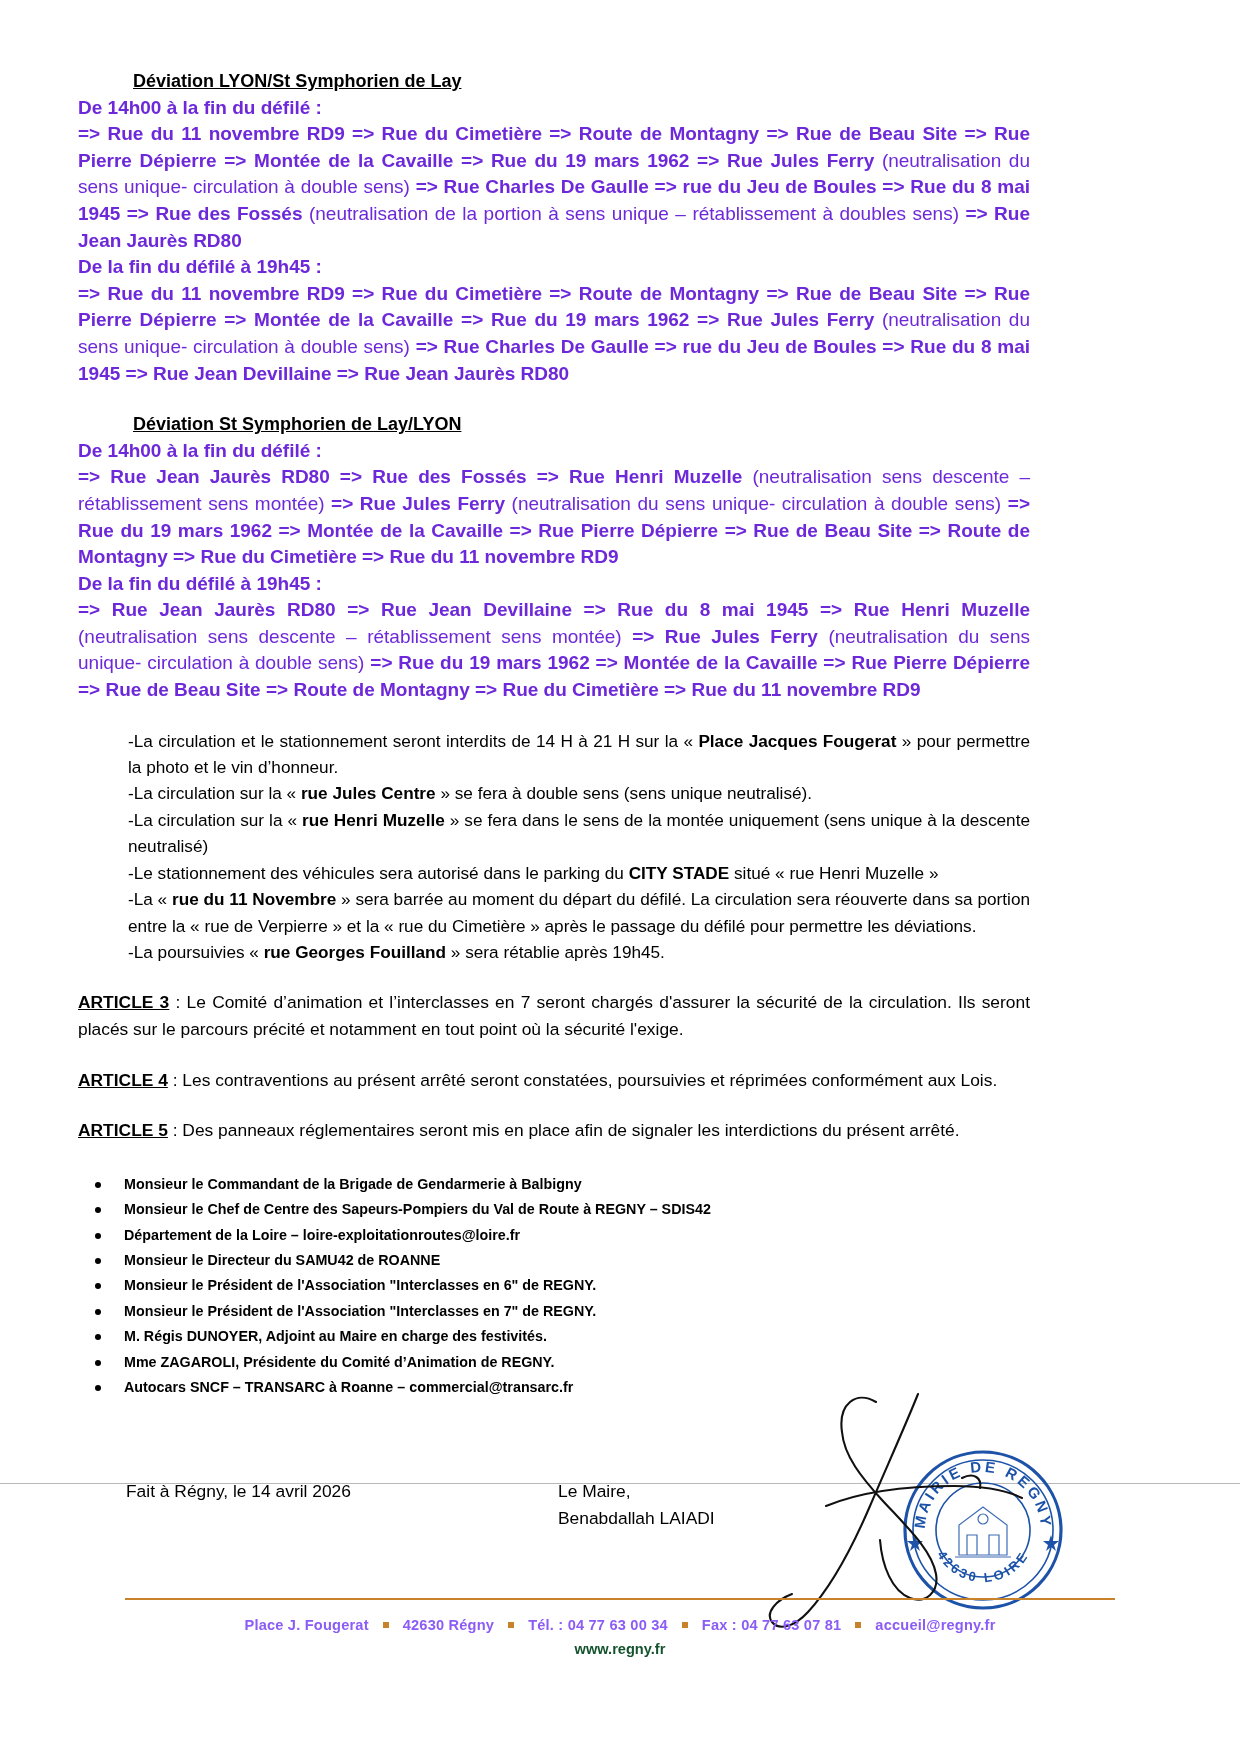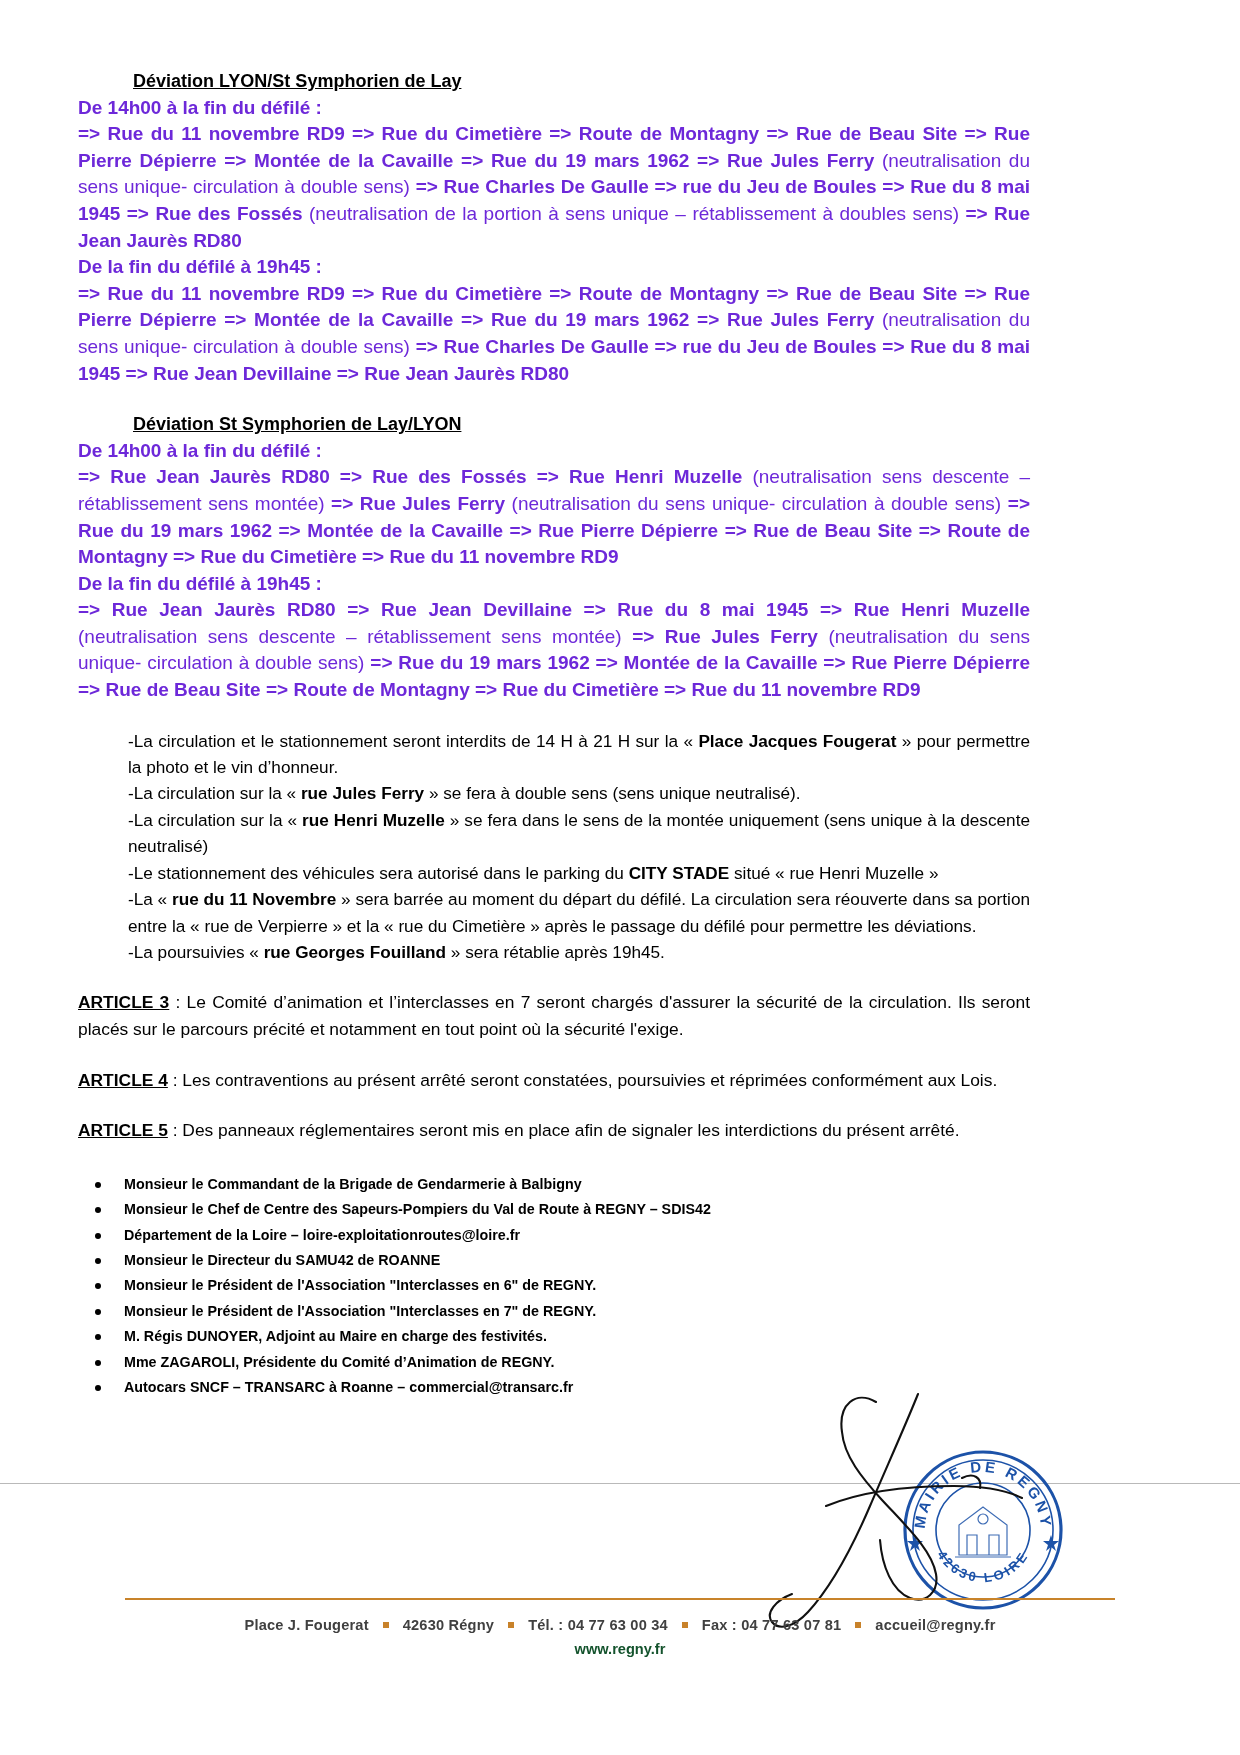--- a/index.html
+++ b/index.html
@@ -142,21 +142,21 @@
   }
   .footer-rule {
     width: 990px;
     height: 2px;
     background: #c8832a;
     margin: 0 auto 14px auto;
   }
   .footer-line {
     font-size: 14.6px;
     font-weight: bold;
-    color: #404040;
+    color: #8b5cf6;
     letter-spacing: .2px;
     line-height: 22px;
   }
   .footer-sq {
     display: inline-block;
     width: 6px;
     height: 6px;
     background: #c8822a;
     margin: 0 14px 2px 14px;
     vertical-align: middle;
@@ -195,21 +195,21 @@
     <div class="ln"><span class="b">=&gt; Rue Jean Jaurès RD80 =&gt; Rue des Fossés =&gt; Rue Henri Muzelle </span><span>(neutralisation sens descente – rétablissement sens montée) </span><span class="b">=&gt; Rue Jules Ferry </span><span>(neutralisation du sens unique- circulation à double sens) </span><span class="b">=&gt; Rue du 19 mars 1962 =&gt; Montée de la Cavaille =&gt; Rue Pierre Dépierre =&gt; Rue de Beau Site =&gt; Route de Montagny =&gt; Rue du Cimetière =&gt; Rue du 11 novembre RD9</span></div>
 
     <div class="ln tight b">De la fin du défilé à 19h45 :</div>
 
     <div class="ln"><span class="b">=&gt; Rue Jean Jaurès RD80 =&gt; Rue Jean Devillaine =&gt; Rue du 8 mai 1945 =&gt; Rue Henri Muzelle </span><span>(neutralisation sens descente – rétablissement sens montée) </span><span class="b">=&gt; Rue Jules Ferry </span><span>(neutralisation du sens unique- circulation à double sens) </span><span class="b">=&gt; Rue du 19 mars 1962 =&gt; Montée de la Cavaille =&gt; Rue Pierre Dépierre =&gt; Rue de Beau Site =&gt; Route de Montagny =&gt; Rue du Cimetière =&gt; Rue du 11 novembre RD9</span></div>
 
     <div class="spacer-md"></div>
 
     <div class="dash-block">
       <div class="dash-line"><span>-La circulation et le stationnement seront interdits de 14 H à 21 H sur la « </span><span class="b">Place Jacques Fougerat</span><span> » pour permettre la photo et le vin d’honneur.</span></div>
-      <div class="dash-line"><span>-La circulation sur la « </span><span class="b">rue Jules Ferry</span><span> » se fera à double sens (sens unique neutralisé).</span></div>
+      <div class="dash-line"><span>-La circulation sur la « </span><span class="b">rue Jules Centre</span><span> » se fera à double sens (sens unique neutralisé).</span></div>
       <div class="dash-line"><span>-La circulation sur la « </span><span class="b">rue Henri Muzelle</span><span> » se fera dans le sens de la montée uniquement (sens unique à la descente neutralisé)</span></div>
       <div class="dash-line"><span>-Le stationnement des véhicules sera autorisé dans le parking du </span><span class="b">CITY STADE</span><span> situé « rue Henri Muzelle »</span></div>
       <div class="dash-line"><span>-La « </span><span class="b">rue du 11 Novembre</span><span> » sera barrée au moment du départ du défilé. La circulation sera réouverte dans sa portion entre la « rue de Verpierre » et la « rue du Cimetière » après le passage du défilé pour permettre les déviations.</span></div>
       <div class="dash-line"><span>-La poursuivies « </span><span class="b">rue Georges Fouilland</span><span> » sera rétablie après 19h45.</span></div>
     </div>
 
     <div class="spacer-md"></div>
 
     <p class="article">
       <span class="b u">ARTICLE 3</span><span> : Le Comité d’animation et l’interclasses en 7 seront chargés d'assurer la sécurité de la circulation. Ils seront placés sur le parcours précité et notamment en tout point où la sécurité l'exige.</span>
@@ -239,20 +239,27 @@
       <li>Monsieur le Président de l'Association "Interclasses en 7" de REGNY.</li>
       <li>M. Régis DUNOYER, Adjoint au Maire  en charge des festivités.</li>
       <li>Mme ZAGAROLI, Présidente du Comité d’Animation de REGNY.</li>
       <li>Autocars SNCF – TRANSARC à Roanne – commercial@transarc.fr</li>
     </ul>
 
   </div>
 
   <div class="hr-top"></div>
 
+  <div class="sig-zone">
+    <div class="sig-left">Fait à Régny, le 14 avril 2026</div>
+    <div class="sig-right">
+      <div>Le Maire,</div>
+      <div>Benabdallah LAIADI</div>
+    </div>
+  </div>
 
   <div class="stamp-wrap">
     <svg width="260" height="260" viewBox="0 0 260 260">
       <g stroke="#1c52a8" fill="none">
         <circle cx="128" cy="135" r="78" stroke-width="3.2"></circle>
         <circle cx="128" cy="135" r="70" stroke-width="1.6"></circle>
         <circle cx="128" cy="135" r="47" stroke-width="1.6"></circle>
       </g>
 
       <g stroke="#1c52a8" fill="none" stroke-width="1.2" opacity="0.85">

